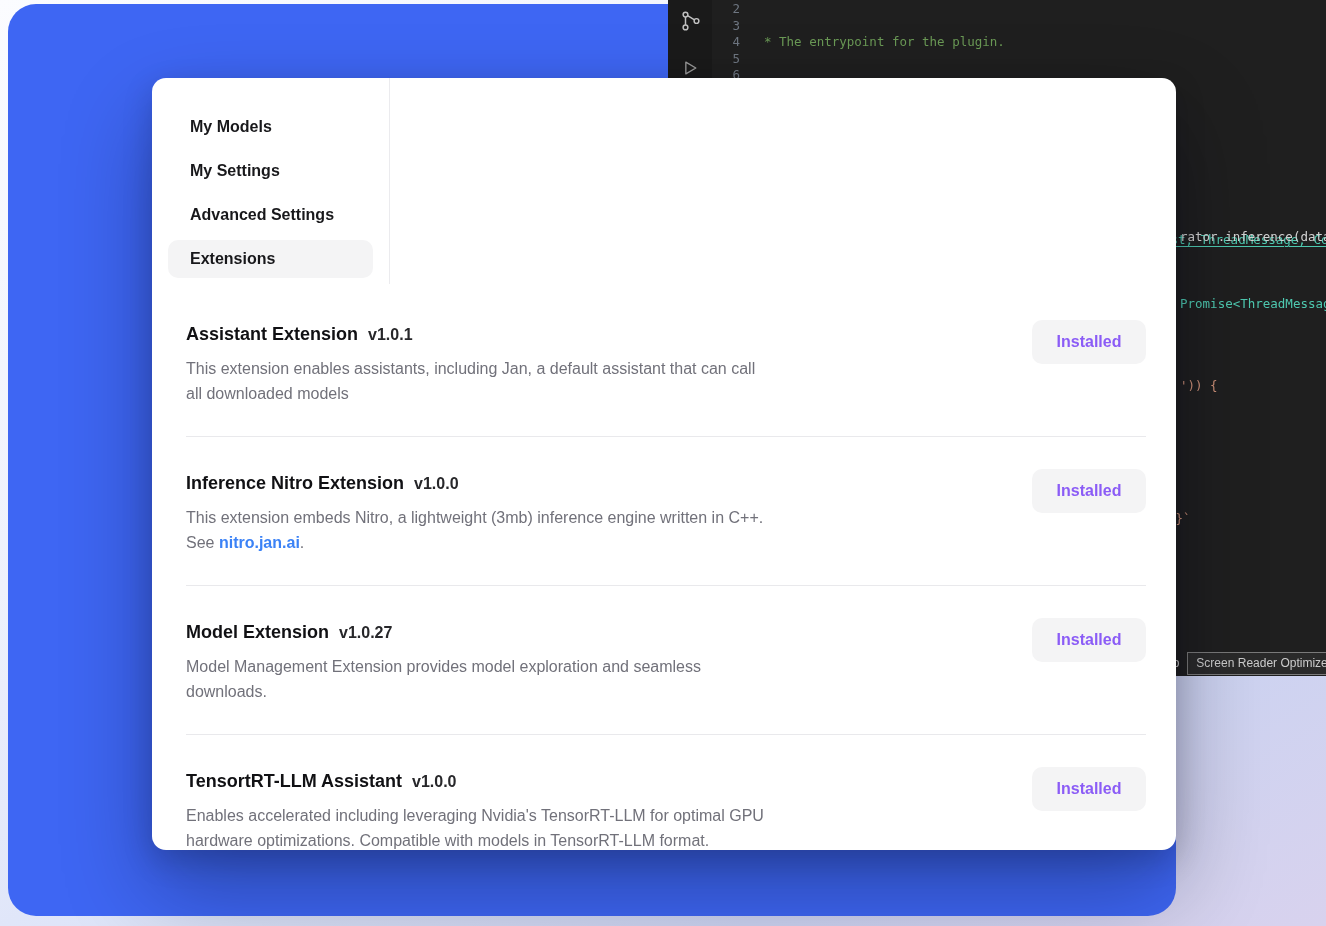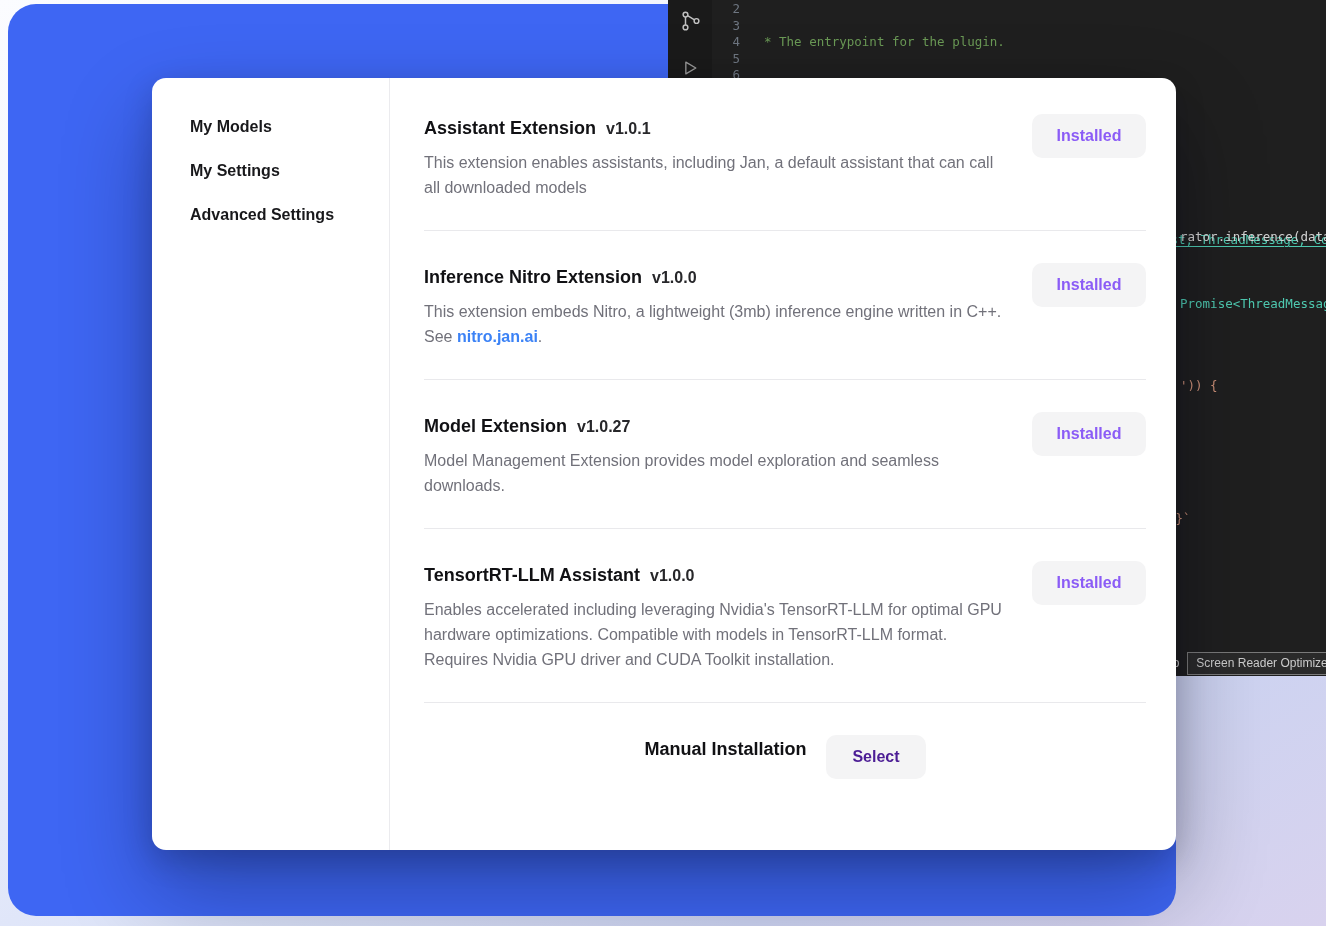--- a/index.html
+++ b/index.html
@@ -47,20 +47,21 @@
     position: absolute; left: 498px; top: 652px; display: flex; align-items: center; gap: 8px;
     font-family: "Liberation Sans", sans-serif; font-size: 12px; color: #d0d0d0;
   }
   .chip { border: 1px solid #7a7a7a; background: #2a2a2a; color: #cccccc; padding: 2px 8px; white-space: nowrap; }
 
   
   .modal {
     position: absolute; left: 152px; top: 78px; width: 1024px; height: 772px;
     background: #ffffff; border-radius: 14px; overflow: hidden; display: flex;
     box-shadow: 0 40px 90px rgba(2,6,23,.32), 0 10px 30px rgba(2,6,23,.18);
+    flex-direction: column;
   }
   .sidebar { width: 238px; flex-shrink: 0; border-right: 1px solid #ebebee; padding: 30px 16px 0; }
   .side-item {
     padding: 10px 22px; border-radius: 10px; margin-bottom: 6px;
     font-size: 16px; font-weight: 600; color: #18181b; cursor: pointer;
   }
   .side-item.active { background: #f4f4f5; }
 
   .content { flex: 1; padding: 0 30px 0 34px; overflow: hidden; }
   .section {
@@ -134,20 +135,21 @@
       <span class="chip">Screen Reader Optimize</span>
     </div>
   </div>
 
   <div class="modal">
 
     <div class="sidebar">
       <div class="side-item">My Models</div>
       <div class="side-item">My Settings</div>
       <div class="side-item">Advanced Settings</div>
+      <div class="side-item active">Extensions</div>
     </div>
 
     <div class="content">
 
       <div class="section first">
         <div class="sec-text">
           <div class="title-row">
             <span class="sec-title">Assistant Extension</span>
             <span class="sec-version">v1.0.1</span>
           </div>

